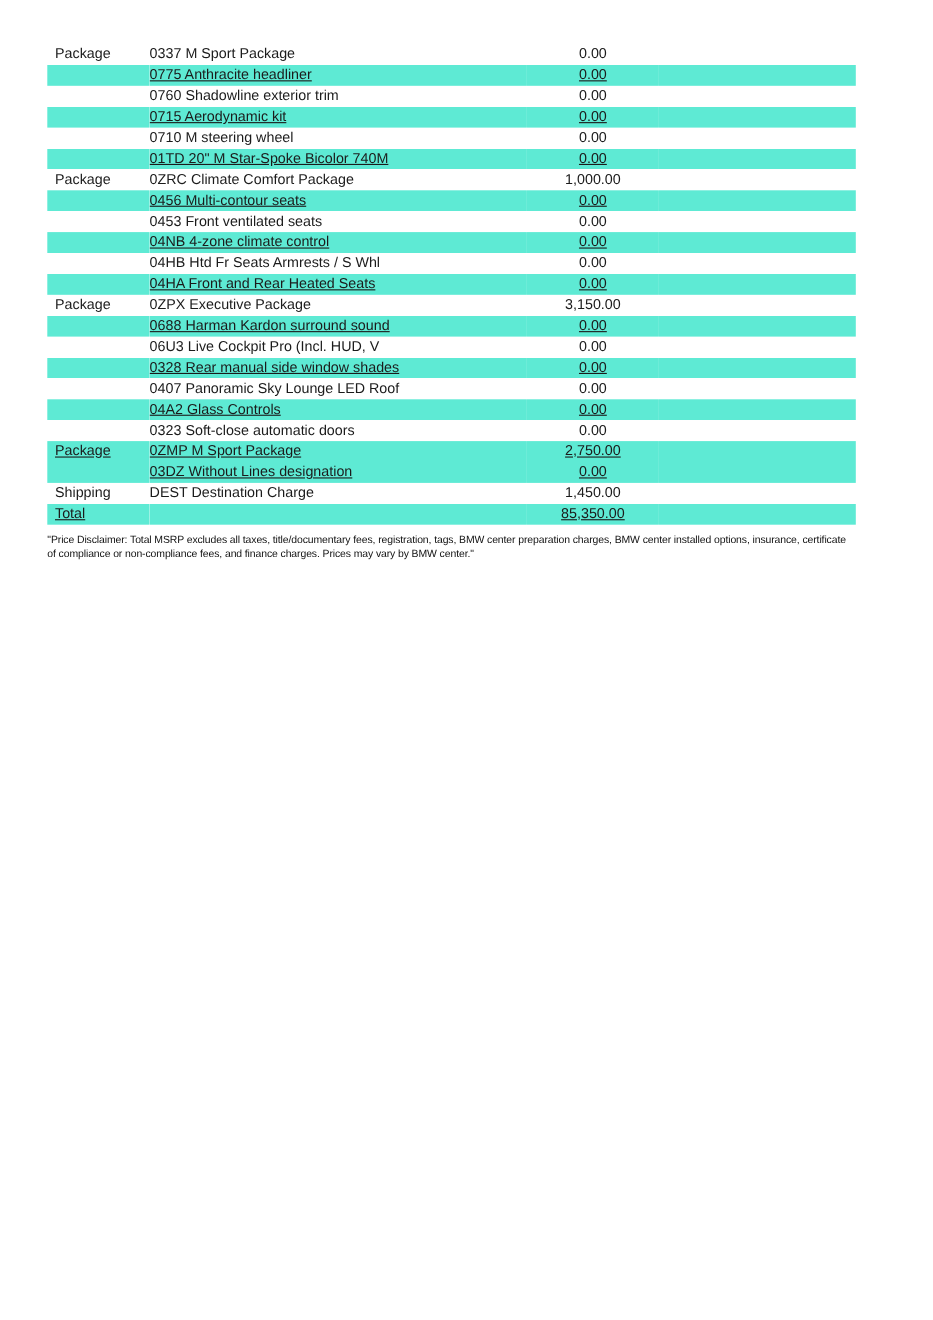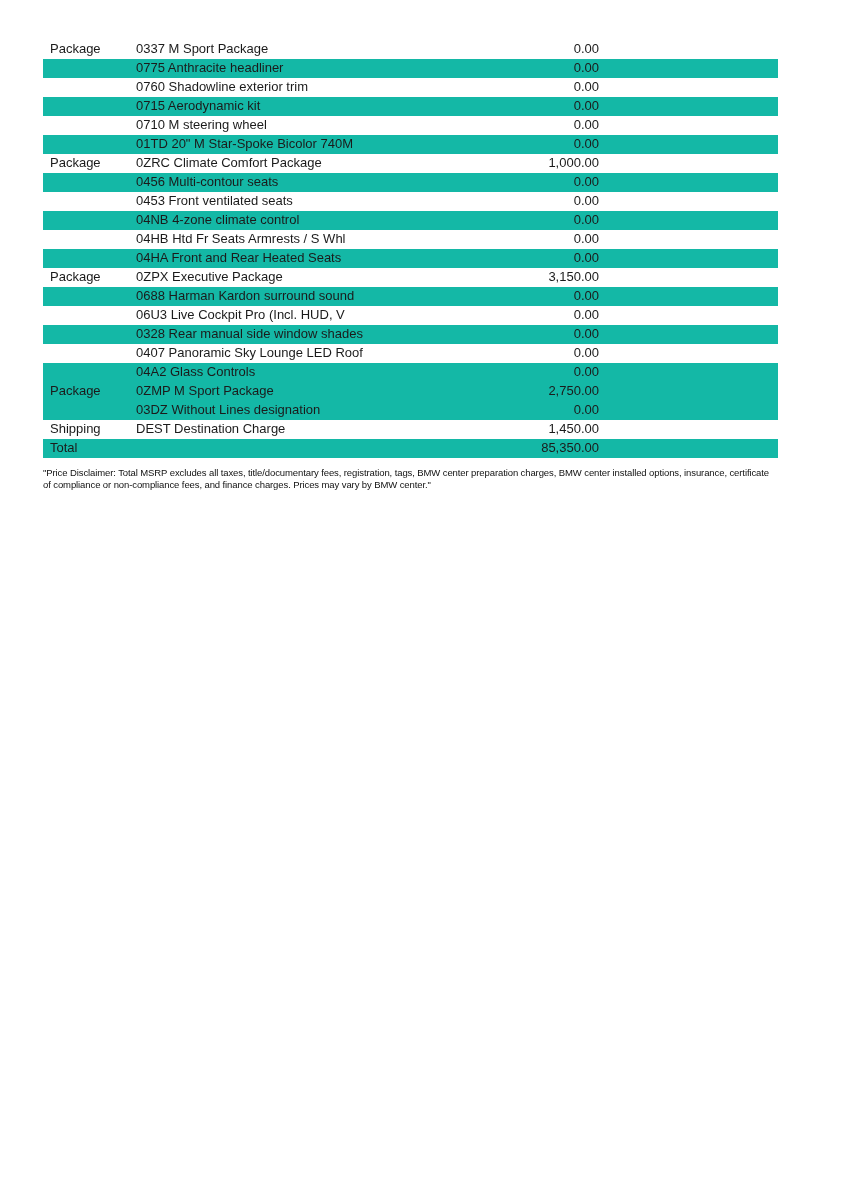--- a/index.html
+++ b/index.html
@@ -27,24 +27,25 @@
     table-layout: fixed;
     font-size: 13px;
   }
   .pricing-table td {
     padding: 2px 0 3px 0;
     line-height: 14px;
     white-space: nowrap;
     overflow: hidden;
   }
   tr.shaded {
-    background: #14b8a6;
+    background: #5eead4;
+    text-decoration: underline;
   }
   td.cat   { padding-left: 7px; }
-  td.price { text-align: right; }
+  td.price { text-align: center; }
   .disclaimer {
     margin: 0;
     padding-top: 9px;
     width: 732px;
     font-size: 9.5px;
     line-height: 11.5px;
     letter-spacing: -0.1px;
     color: #111111;
   }
 </style>
@@ -161,20 +162,26 @@
     <td class="desc">0407 Panoramic Sky Lounge LED Roof</td>
     <td class="price">0.00</td>
     <td class="filler"></td>
   </tr>
         <tr class="shaded">
     <td class="cat"></td>
     <td class="desc">04A2 Glass Controls</td>
     <td class="price">0.00</td>
     <td class="filler"></td>
   </tr>
+        <tr>
+    <td class="cat"></td>
+    <td class="desc">0323 Soft-close automatic doors</td>
+    <td class="price">0.00</td>
+    <td class="filler"></td>
+  </tr>
         <tr class="shaded">
     <td class="cat">Package</td>
     <td class="desc">0ZMP M Sport Package</td>
     <td class="price">2,750.00</td>
     <td class="filler"></td>
   </tr>
         <tr class="shaded">
     <td class="cat"></td>
     <td class="desc">03DZ Without Lines designation</td>
     <td class="price">0.00</td>

